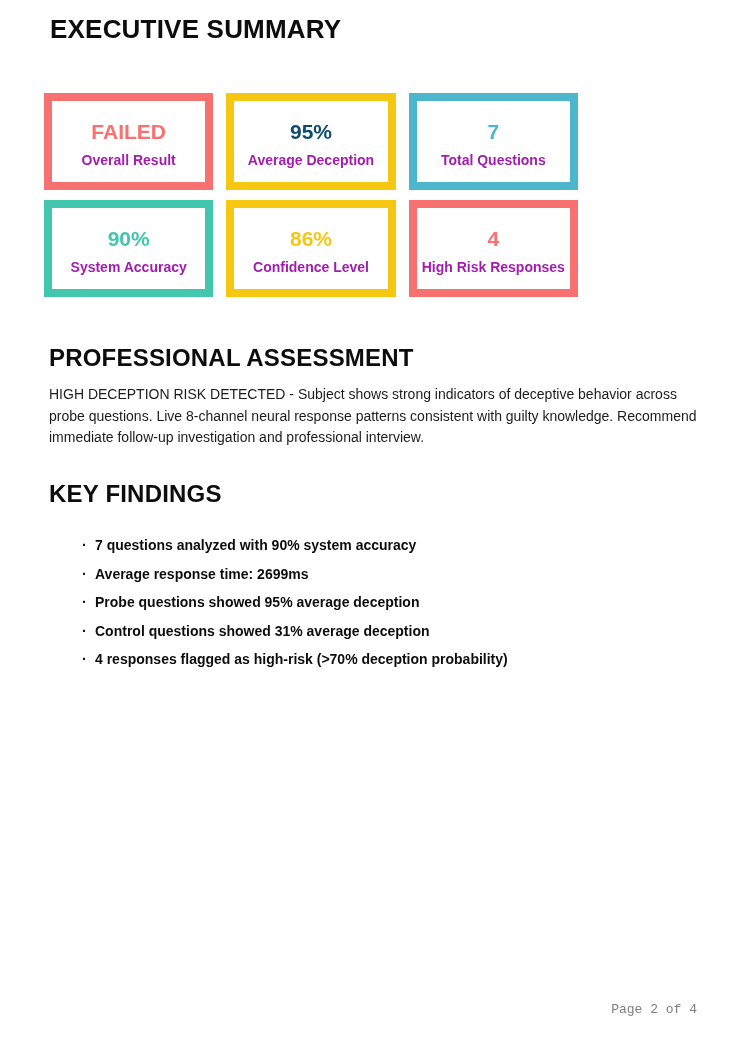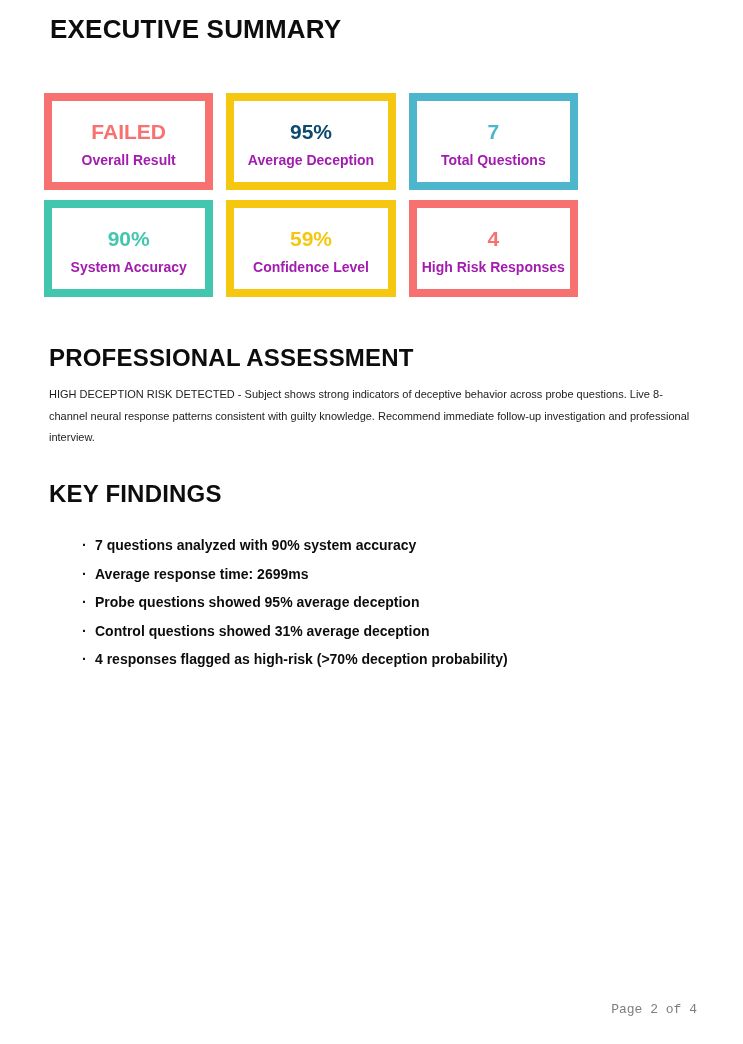--- a/index.html
+++ b/index.html
@@ -70,21 +70,21 @@
     letter-spacing: 0.2px;
   }
   .heading-assessment { top: 344px; }
   .heading-findings  { top: 480px; }
   .assessment-body {
     position: absolute;
     left: 49px;
     top: 384px;
     width: 648px;
     margin: 0;
-    font-size: 11px;
+    font-size: 14px;
     font-weight: 400;
     line-height: 21.5px;
     color: #1c1c1c;
   }
   .findings-list {
     position: absolute;
     left: 66px;
     top: 521px;
     margin: 16px;
     padding: 0;
@@ -139,21 +139,21 @@
       <div class="card-value" style="color: rgb(77, 182, 204);">7</div>
       <div class="card-label">Total Questions</div>
     </div>
 
     <div class="stat-card" style="border-color: rgb(66, 199, 174);">
       <div class="card-value" style="color: rgb(66, 199, 174);">90%</div>
       <div class="card-label">System Accuracy</div>
     </div>
 
     <div class="stat-card" style="border-color: rgb(246, 199, 17);">
-      <div class="card-value" style="color: rgb(246, 199, 17);">59%</div>
+      <div class="card-value" style="color: rgb(246, 199, 17);">86%</div>
       <div class="card-label">Confidence Level</div>
     </div>
 
     <div class="stat-card" style="border-color: rgb(248, 113, 113);">
       <div class="card-value" style="color: rgb(248, 113, 113);">4</div>
       <div class="card-label">High Risk Responses</div>
     </div>
 
   </div>
 

